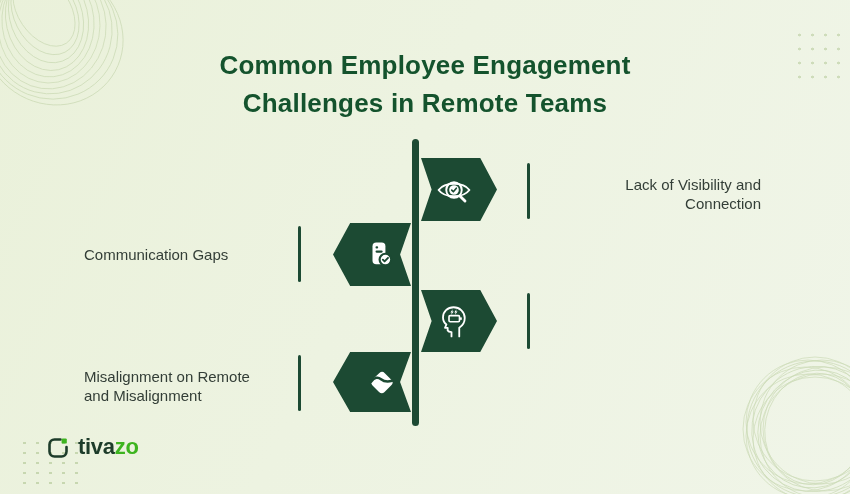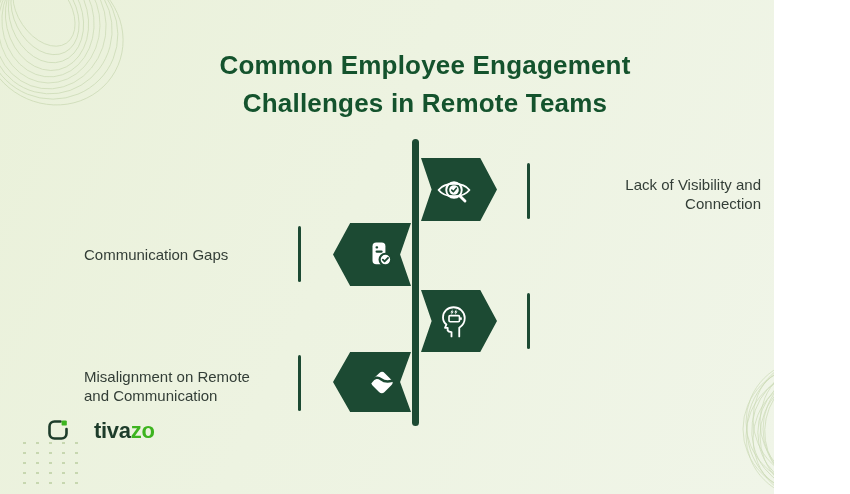--- a/index.html
+++ b/index.html
@@ -8,21 +8,21 @@
     --title-color:#14532d;
     --body-text-color:#333e37;
     --separator-color:#1c4a33;
     --logo-dark:#1d3c2a;
     --logo-accent:#3db41f;
     --icon-color:#ffffff;
     --decor-color:#c3d4ab;
   }
   *{margin:0;padding:0;box-sizing:border-box}
   body{width:850px;height:494px;font-family:"Liberation Sans",sans-serif;}
-  .canvas{position:relative;width:774px;height:494px;overflow:hidden;
+  .canvas{position:relative;width:850px;height:494px;overflow:hidden;
     background:linear-gradient(115deg,#eaf1da 0%,var(--background,#edf3e1) 45%,#f0f5e8 100%);padding-left:28px;}
 
   
   .decor{position:absolute;pointer-events:none}
   .decor-stroke ellipse,.decor-stroke circle{stroke:var(--decor-color,#c3d4ab)}
   .dots{position:absolute;pointer-events:none;
     background-image:radial-gradient(var(--decor-color,#c3d4ab) 1.3px,transparent 1.45px);}
   .dots.tr{left:793px;top:28px;width:54px;height:52px;background-size:13px 14px;opacity:.75}
   .dots.bl{left:18px;top:438px;width:66px;height:46px;background-size:13px 10px;opacity:.9}
 
@@ -49,21 +49,21 @@
   .label.lside{text-align:left}
 
   
   .wht{fill:#fff}
   .wstroke{stroke:#fff;fill:none;stroke-linecap:round;stroke-linejoin:round}
   .ink{fill:var(--flag-color,#1c4a33)}
   .inkstroke{stroke:var(--flag-color,#1c4a33);fill:none;stroke-linecap:round;stroke-linejoin:round}
   .badge{fill:#fff;stroke:var(--flag-color,#1c4a33)}
 
   
-  .logo{position:absolute;left:46px;top:418px;display:flex;align-items:flex-start;gap:24px}
+  .logo{position:absolute;left:46px;top:434px;display:flex;align-items:flex-end;gap:8px}
   .brand{font-size:22px;font-weight:700;letter-spacing:-.3px;color:var(--logo-dark,#1d3c2a)}
   .brand .accent{color:var(--logo-accent,#3db41f)}
 </style>
 </head>
 <body>
 
 <div class="canvas">
 
   <svg class="decor" style="left:-18px;top:-42px" width="170" height="185" viewBox="0 0 170 185">
     <g class="decor-stroke" stroke-width="0.7" fill="none" opacity="0.8">
@@ -149,21 +149,21 @@
 
   <div class="flag left" style="left:333px;top:352px;width:78px;height:60px">
     <svg width="38" height="38" viewBox="0 0 48 48">
       <path class="wht" d="M13.5 20.5 L22 12.5 Q25.5 9.5 28.8 12.8 L37 21 Q40.5 24.5 37 28 L28.5 36.5 Q25 40 21.5 36.5 L13.3 28.3 Q10 25 13.5 20.5 Z"></path>
       <path class="inkstroke" stroke-width="3.2" d="M11.5 23.5 Q18 15.5 24 20.5 Q29.5 25 38 22.5"></path>
     </svg>
   </div>
   <div class="sep" style="left:298px;top:355px"></div>
   <div class="label lside" style="left:84px;top:367px">
     <div>Misalignment on Remote</div>
-    <div>and Communication</div>
+    <div>and Misalignment</div>
   </div>
 
   <div class="logo">
     <svg width="24" height="24" viewBox="0 0 24 24">
       <path d="M14.5 3.5 H8.5 C5.7 3.5 3.5 5.7 3.5 8.5 v7 c0 2.8 2.2 5 5 5 h7 c2.8 0 5-2.2 5-5 V11" fill="none" stroke="var(--logo-dark,#1d3c2a)" stroke-width="2.6" stroke-linecap="round"></path>
       <rect x="15.6" y="2.4" width="5.2" height="5.2" rx="1.2" fill="var(--logo-accent,#3db41f)"></rect>
     </svg>
     <span class="brand"><span>tiva</span><span class="accent">zo</span></span>
   </div>
 

